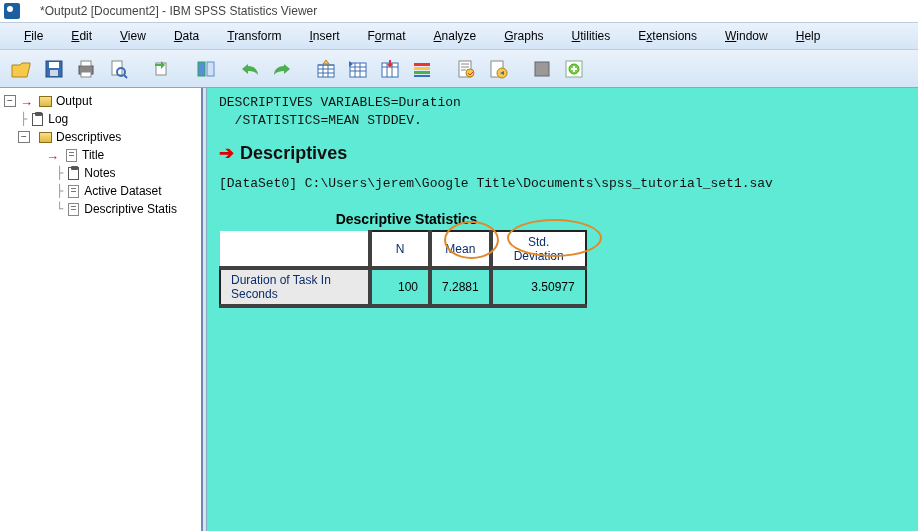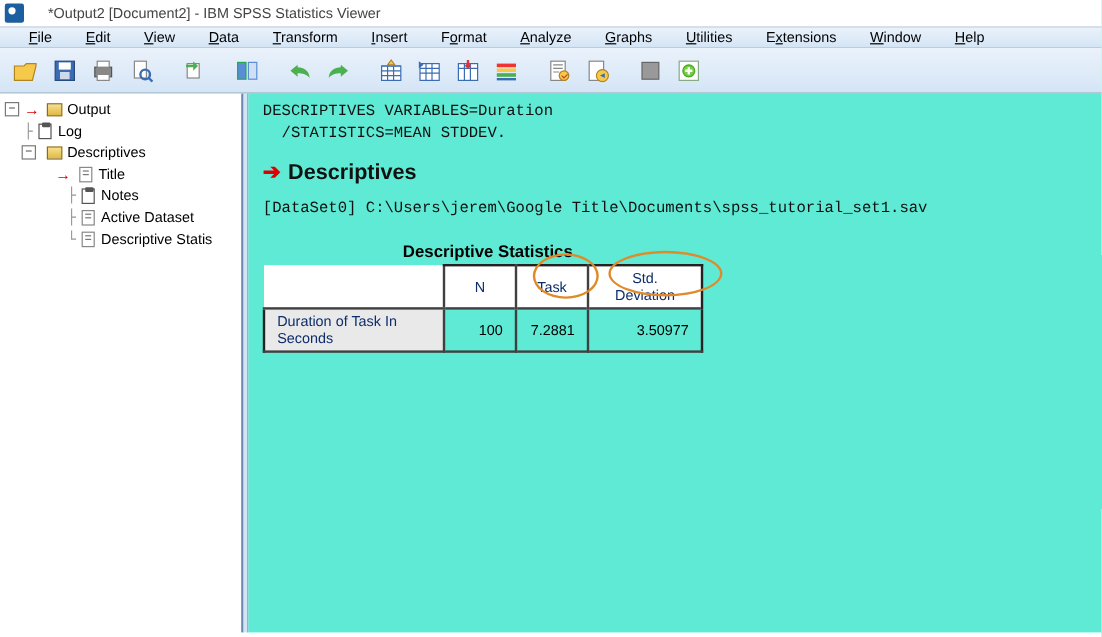--- a/index.html
+++ b/index.html
@@ -3,21 +3,21 @@
 <meta charset="utf-8">
 <style>
   * { box-sizing: border-box; margin: 0; padding: 0; }
   body { font-family: Tahoma, Arial, sans-serif; font-size: 11px; width: 918px; height: 531px; overflow: hidden; background: #fff; }
   
   .titlebar { height: 22px; background: #fff; display: flex; align-items: center; padding-left: 4px; gap: 20px; }
   .titlebar-icon { width: 16px; height: 16px; background: #1b5fa0; border-radius: 2px; position: relative; }
   .titlebar-icon::after { content: ""; position: absolute; width: 6px; height: 6px; background: #fff; border-radius: 50%; top: 3px; left: 3px; }
   .titlebar-text { color: #444; font-size: 12px; }
   
-  .menubar { height: 18px; background: linear-gradient(#eaf2fb, #d5e5f6); border-top: 1px solid #bcd; border-bottom: 1px solid #bcd; display: flex; align-items: center; padding-left: 10px; }
+  .menubar { height: 28px; background: linear-gradient(#eaf2fb, #d5e5f6); border-top: 1px solid #bcd; border-bottom: 1px solid #bcd; display: flex; align-items: center; padding-left: 10px; }
   .menu-item { padding: 2px 14px; font-size: 12px; cursor: default; }
   .menu-item .ul { text-decoration: underline; }
   
   .toolbar { height: 38px; background: linear-gradient(#eaf2fb, #d5e5f6); border-bottom: 1px solid #8ab; display: flex; align-items: center; padding-left: 8px; gap: 4px; }
   .tb-btn { width: 28px; height: 28px; border: 1px solid transparent; display: flex; align-items: center; justify-content: center; border-radius: 3px; }
   .tb-sep { width: 8px; }
   
   .main { display: flex; height: calc(531px - 22px - 22px - 38px); }
   .sidebar { width: 203px; border-right: 2px solid #6a8ab2; background: #fff; overflow: auto; }
   .splitter { width: 4px; background: #d5e5f6; border-right: 1px solid #8ab; }
@@ -39,21 +39,21 @@
   .syntax { font-family: "Courier New", monospace; font-size: 13px; color: #111; line-height: 1.4; margin-bottom: 12px; white-space: pre; }
   
   .section-row { display: flex; align-items: center; gap: 6px; margin: 10px 0 12px; }
   .section-arrow { color: #d00; font-size: 18px; font-weight: bold; }
   .section-title { font-family: Arial, sans-serif; font-size: 18px; font-weight: bold; color: #111; }
   
   .dataset-line { font-family: "Courier New", monospace; font-size: 13px; color: #111; margin: 10px 0 20px; }
   
   .stats-title { font-family: Arial, sans-serif; font-weight: bold; font-size: 14px; text-align: center; width: 375px; margin-bottom: 3px; }
   .stats-table { border-collapse: collapse; font-size: 12px; }
-  .stats-table th, .stats-table td { border: 2px solid #404040; padding: 3px 10px; }
+  .stats-table th, .stats-table td { border: 4px solid #404040; padding: 3px 10px; }
   .stats-table th.corner { border-top: none; border-left: none; background: #fff; }
   .stats-table th.colhead { border-top: 2px solid #222; border-bottom: 1px solid #888; background: #fff; font-weight: normal; color: #0d2d6b; text-align: center; }
   .stats-table th.rowhead { background: #e9e9e9; text-align: left; font-weight: normal; border-left: 2px solid #222; color: #0d2d6b; }
   .stats-table td.num { text-align: right; }
   .stats-table tr.lastdata td, .stats-table tr.lastdata th { border-bottom: 2px solid #222; }
   
   .ellipse { position: absolute; border: 2px solid #e08a2a; border-radius: 50%; pointer-events: none; }
   .table-wrap { position: relative; display: inline-block; }
 </style>
 </head>
@@ -267,21 +267,21 @@
 
     <div class="dataset-line">[DataSet0] C:\Users\jerem\Google Title\Documents\spss_tutorial_set1.sav</div>
 
     <div class="table-wrap">
       <div class="stats-title">Descriptive Statistics</div>
       <table class="stats-table">
         <tbody>
             <tr>
           <th class="corner" style="width:150px;border-right:1px solid #888;"></th>
           <th class="colhead" style="width:60px">N</th>
-          <th class="colhead" style="width:60px">Task</th>
+          <th class="colhead" style="width:60px">Mean</th>
           <th class="colhead" style="width:95px;border-right:2px solid #222">Std. Deviation</th>
         </tr>
         <tr>
           <th class="rowhead">Duration of Task In Seconds</th>
           <td class="num">100</td>
           <td class="num">7.2881</td>
           <td class="num" style="border-right:2px solid #222">3.50977</td>
         </tr>
       </tbody>
         </table>

